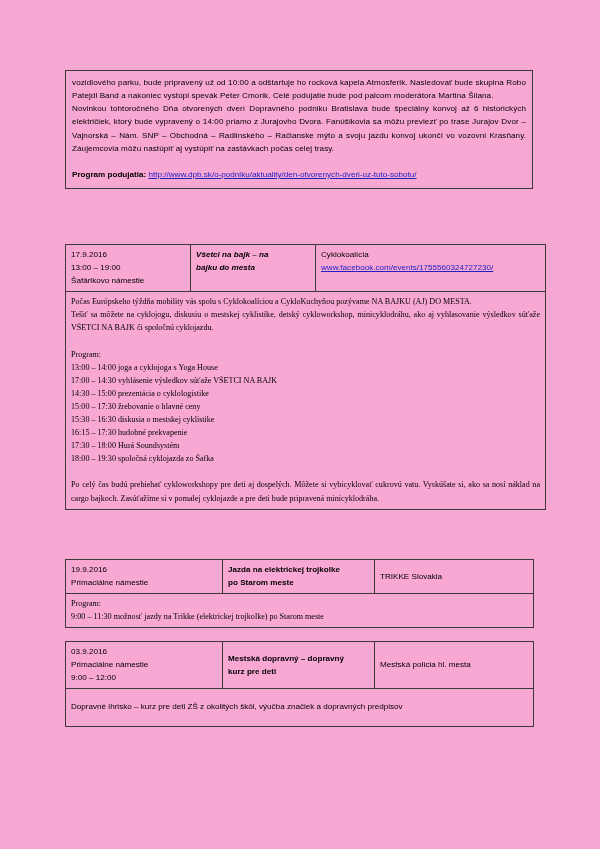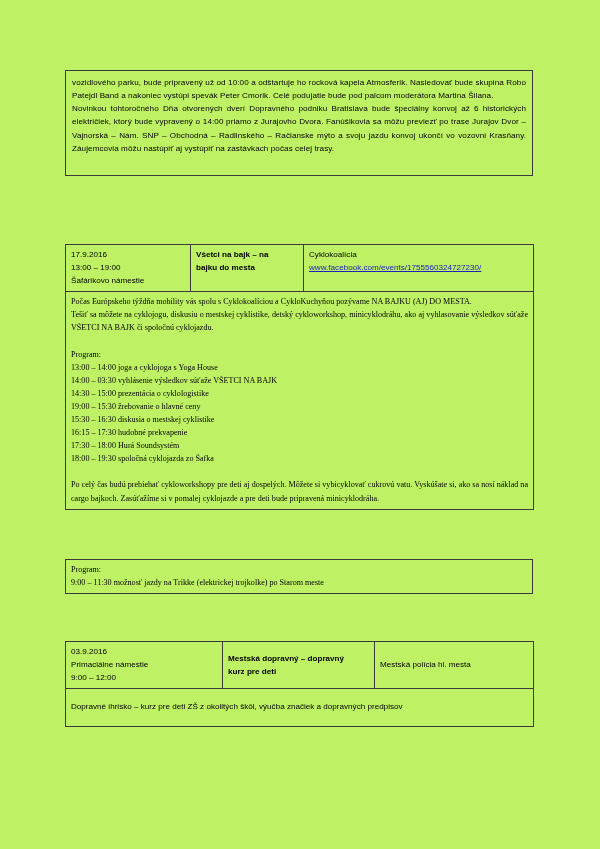--- a/index.html
+++ b/index.html
@@ -13,21 +13,21 @@
     font-family: "Liberation Sans", sans-serif;
     color: #000000;
     position: relative;
     overflow: hidden;
   }
   .page {
     position: absolute;
     left: 0; top: 0;
     width: 600px;
     height: 849px;
-    background: #bef264;
+    background: #f9a8d4;
   }
 
   
   .intro-box {
     position: absolute;
     left: 65px;
     top: 70px;
     width: 468px;
     border: 1px solid #3a3a3a;
     box-sizing: border-box;
@@ -74,21 +74,21 @@
   td.bold-just {
     font-weight: bold;
     text-align: justify;
     text-align-last: left;
   }
   .cell-line { display: block; }
 
   
   #table-1 { top: 244px; }
   #table-1 .c1 { width: 125px; }
-  #table-1 .c2 { width: 113px; }
+  #table-1 .c2 { width: 125px; font-style: italic; }
   #table-1 .c3 { width: 230px; margin-left: 44px; }
 
   
   .table-b .c1 { width: 157px; }
   .table-b .c2 { width: 152px; }
   .table-b .c3 { width: 159px; }
   #table-2 { top: 559px; }
   #table-3 { top: 641px; }
 
   .body-cell {
@@ -99,20 +99,22 @@
 </style>
 </head>
 <body>
 
 <div class="page">
 
   <div class="intro-box">
     <p class="intro-p">vozidlového parku, bude pripravený už od 10:00 a odštartuje ho rocková kapela Atmosferik. Nasledovať bude skupina Robo Patejdl Band a nakoniec vystúpi spevák Peter Cmorik. Celé podujatie bude pod palcom moderátora Martina Šilana.</p>
     <p class="intro-p">Novinkou tohtoročného Dňa otvorených dverí Dopravného podniku Bratislava bude špeciálny konvoj až 6 historických električiek, ktorý bude vypravený o 14:00 priamo z Jurajovho Dvora. Fanúšikovia sa môžu previezť po trase Jurajov Dvor – Vajnorská – Nám. SNP – Obchodná – Radlinského – Račianske mýto a svoju jazdu konvoj ukončí vo vozovni Krasňany. Záujemcovia môžu nastúpiť aj vystúpiť na zastávkach počas celej trasy.</p>
     <div class="spacer-line"></div>
+    <p class="prog-line"><span class="prog-label">Program podujatia:</span>
+      <a class="link" href="#">http://www.dpb.sk/o-podniku/aktuality/den-otvorenych-dveri-uz-tuto-sobotu/</a></p>
   </div>
 
   <table class="evt-table" id="table-1">
     <tbody>
         <tr>
       <td class="c1">
         <span class="cell-line">17.9.2016</span>
         <span class="cell-line">13:00 – 19:00</span>
         <span class="cell-line">Šafárikovo námestie</span>
       </td>
@@ -125,36 +127,49 @@
         <a class="link cell-line" href="#">www.facebook.com/events/1755560324727230/</a>
       </td>
     </tr>
     <tr>
       <td class="body-cell" colspan="3">
         <p>Počas Európskeho týždňa mobility vás spolu s Cyklokoalíciou a CykloKuchyňou pozývame NA BAJKU (AJ) DO MESTA.</p>
         <p>Tešiť sa môžete na cyklojogu, diskusiu o mestskej cyklistike, detský cykloworkshop, minicyklodráhu, ako aj vyhlasovanie výsledkov súťaže VŠETCI NA BAJK či spoločnú cyklojazdu.</p>
         <p class="spacer-line">&nbsp;</p>
         <p>Program:</p>
         <p>13:00 – 14:00 joga a cyklojoga s Yoga House</p>
-        <p>14:00 – 03:30 vyhlásenie výsledkov súťaže VŠETCI NA BAJK</p>
+        <p>17:00 – 14:30 vyhlásenie výsledkov súťaže VŠETCI NA BAJK</p>
         <p>14:30 – 15:00 prezentácia o cyklologistike</p>
-        <p>19:00 – 15:30 žrebovanie o hlavné ceny</p>
+        <p>15:00 – 17:30 žrebovanie o hlavné ceny</p>
         <p>15:30 – 16:30 diskusia o mestskej cyklistike</p>
         <p>16:15 – 17:30 hudobné prekvapenie</p>
         <p>17:30 – 18:00 Hurá Soundsystém</p>
         <p>18:00 – 19:30 spoločná cyklojazda zo Šafka</p>
         <p class="spacer-line">&nbsp;</p>
         <p class="body-cell">Po celý čas budú prebiehať cykloworkshopy pre deti aj dospelých. Môžete si vybicyklovať cukrovú vatu. Vyskúšate si, ako sa nosí náklad na cargo bajkoch. Zasúťažíme si v pomalej cyklojazde a pre deti bude pripravená minicyklodráha.</p>
       </td>
     </tr>
   </tbody>
     </table>
 
   <table class="evt-table table-b" id="table-2">
     <tbody>
+        <tr>
+      <td class="c1">
+        <span class="cell-line">19.9.2016</span>
+        <span class="cell-line">Primaciálne námestie</span>
+      </td>
+      <td class="c2 bold-just">
+        <span class="cell-line">Jazda na elektrickej trojkolke</span>
+        <span class="cell-line">po Starom meste</span>
+      </td>
+      <td class="c3 mid-v">
+        <span class="cell-line">TRIKKE Slovakia</span>
+      </td>
+    </tr>
     <tr>
       <td class="body-cell" colspan="3">
         <p>Program:</p>
         <p>9:00 – 11:30 možnosť jazdy na Trikke (elektrickej trojkolke) po Starom meste</p>
       </td>
     </tr>
   </tbody>
     </table>
 
   <table class="evt-table table-b" id="table-3">

